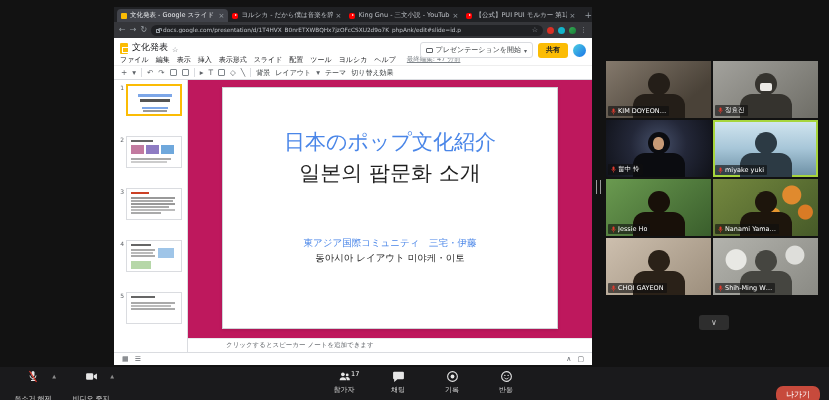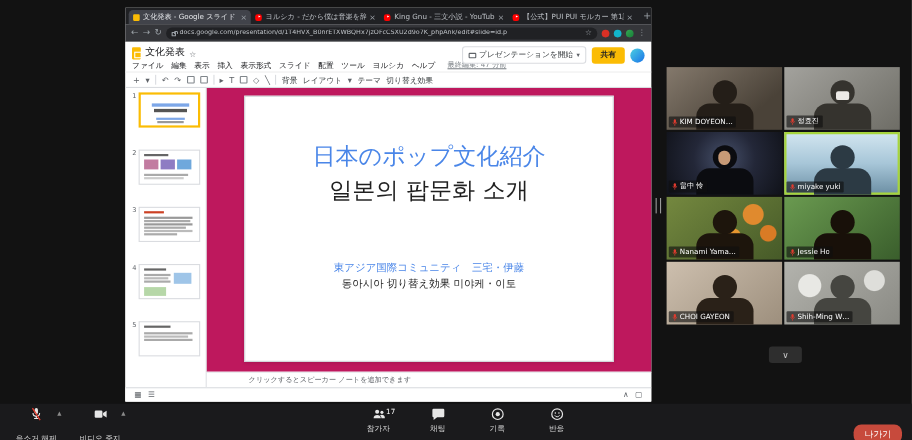--- a/index.html
+++ b/index.html
@@ -267,21 +267,21 @@
           </div>
         </div>
       </div>
 
       <div class="main-col">
         <div class="canvas">
           <div class="slide">
             <div class="slide-title-ja">日本のポップ文化紹介</div>
             <div class="slide-title-ko">일본의 팝문화 소개</div>
             <div class="slide-sub-ja">東アジア国際コミュニティ　三宅・伊藤</div>
-            <div class="slide-sub-ko">동아시아 切り替え効果 미야케・이토</div>
+            <div class="slide-sub-ko">동아시아 レイアウト 미야케・이토</div>
           </div>
         </div>
         <div class="notes">クリックするとスピーカー ノートを追加できます</div>
       </div>
     </div>
 
     <div class="statusbar">
       <span class="sb-group">
         <span>▦</span>
         <span>☰</span>
@@ -353,47 +353,47 @@
     <div class="nametag">
       <svg width="5" height="7" viewBox="0 0 10 14">
           <rect x="3" y="1" width="4" height="7" rx="2" fill="#e23b2e"></rect>
           <path d="M1.5 6a3.5 3.5 0 0 0 7 0" stroke="#e23b2e" stroke-width="1.2" fill="none"></path>
           <rect x="4.4" y="10" width="1.2" height="3" fill="#e23b2e"></rect>
         </svg>
       <span>miyake yuki</span>
     </div>
   </div>
 
+  <div class="tile p5">
+    <div class="sil">
+        <div class="head"></div>
+        <div class="torso"></div>
+      </div>
+    <div class="nametag">
+      <svg width="5" height="7" viewBox="0 0 10 14">
+          <rect x="3" y="1" width="4" height="7" rx="2" fill="#e23b2e"></rect>
+          <path d="M1.5 6a3.5 3.5 0 0 0 7 0" stroke="#e23b2e" stroke-width="1.2" fill="none"></path>
+          <rect x="4.4" y="10" width="1.2" height="3" fill="#e23b2e"></rect>
+        </svg>
+      <span>Jessie Ho</span>
+    </div>
+  </div>
+
   <div class="tile p6">
     <div class="sil">
         <div class="head"></div>
         <div class="torso"></div>
       </div>
     <div class="nametag">
       <svg width="5" height="7" viewBox="0 0 10 14">
           <rect x="3" y="1" width="4" height="7" rx="2" fill="#e23b2e"></rect>
           <path d="M1.5 6a3.5 3.5 0 0 0 7 0" stroke="#e23b2e" stroke-width="1.2" fill="none"></path>
           <rect x="4.4" y="10" width="1.2" height="3" fill="#e23b2e"></rect>
         </svg>
       <span>Nanami Yama…</span>
-    </div>
-  </div>
-
-  <div class="tile p5">
-    <div class="sil">
-        <div class="head"></div>
-        <div class="torso"></div>
-      </div>
-    <div class="nametag">
-      <svg width="5" height="7" viewBox="0 0 10 14">
-          <rect x="3" y="1" width="4" height="7" rx="2" fill="#e23b2e"></rect>
-          <path d="M1.5 6a3.5 3.5 0 0 0 7 0" stroke="#e23b2e" stroke-width="1.2" fill="none"></path>
-          <rect x="4.4" y="10" width="1.2" height="3" fill="#e23b2e"></rect>
-        </svg>
-      <span>Jessie Ho</span>
     </div>
   </div>
 
   <div class="tile p7">
     <div class="sil">
         <div class="head"></div>
         <div class="torso"></div>
       </div>
     <div class="nametag">
       <svg width="5" height="7" viewBox="0 0 10 14">

